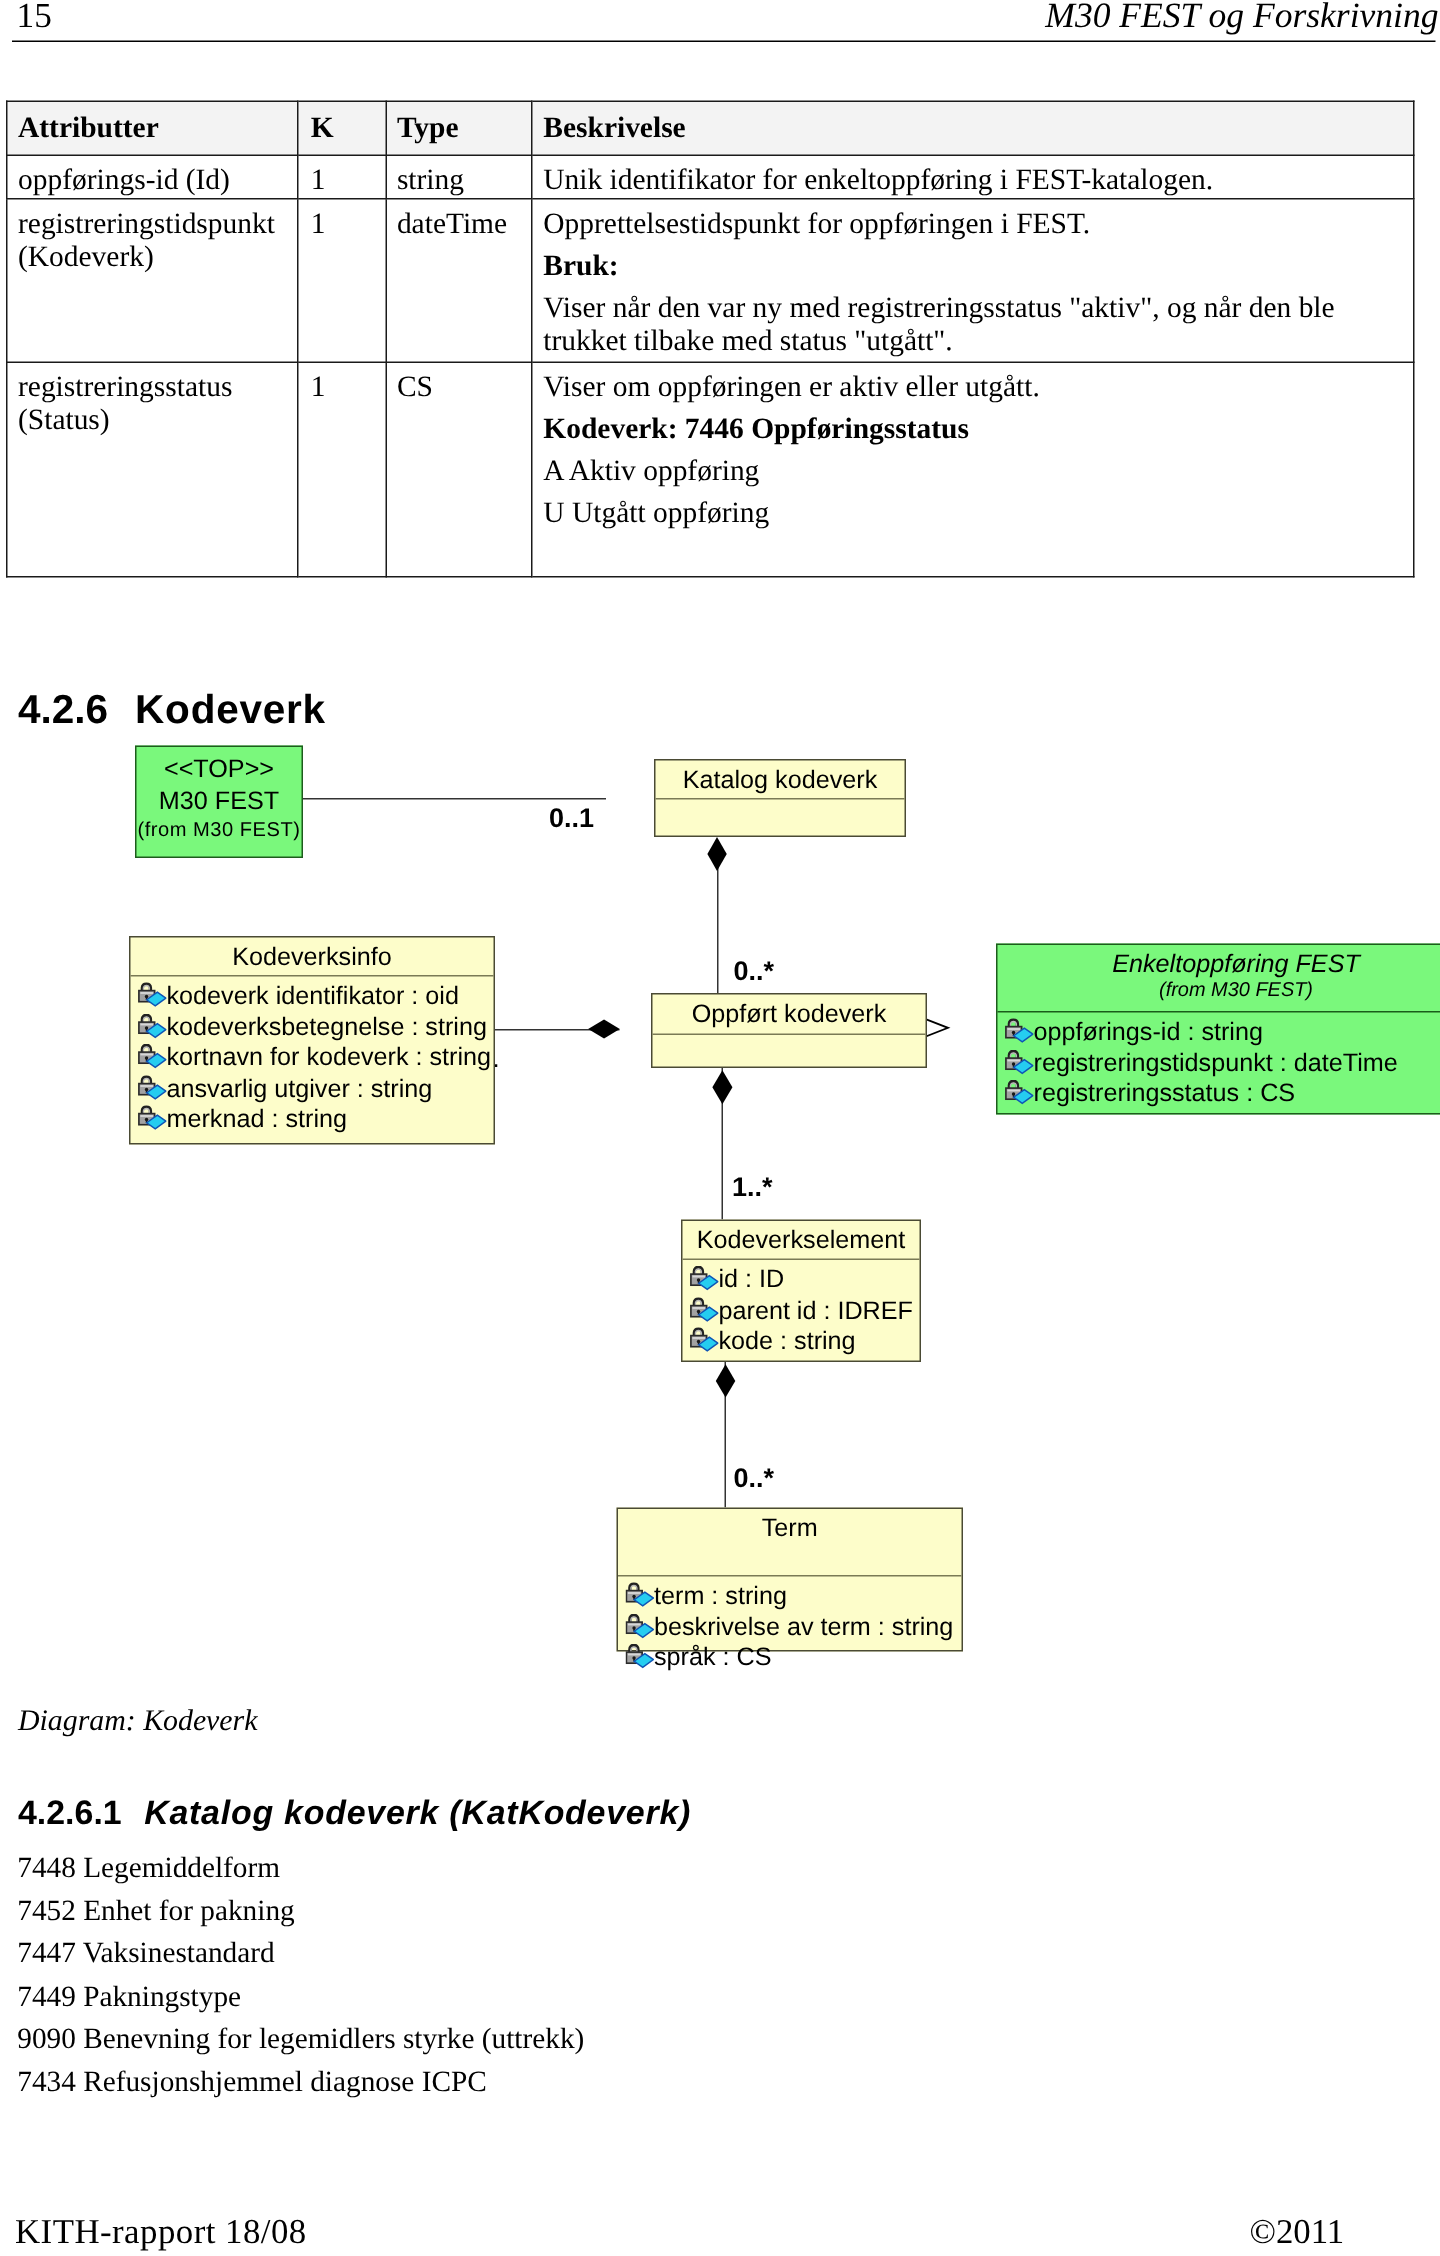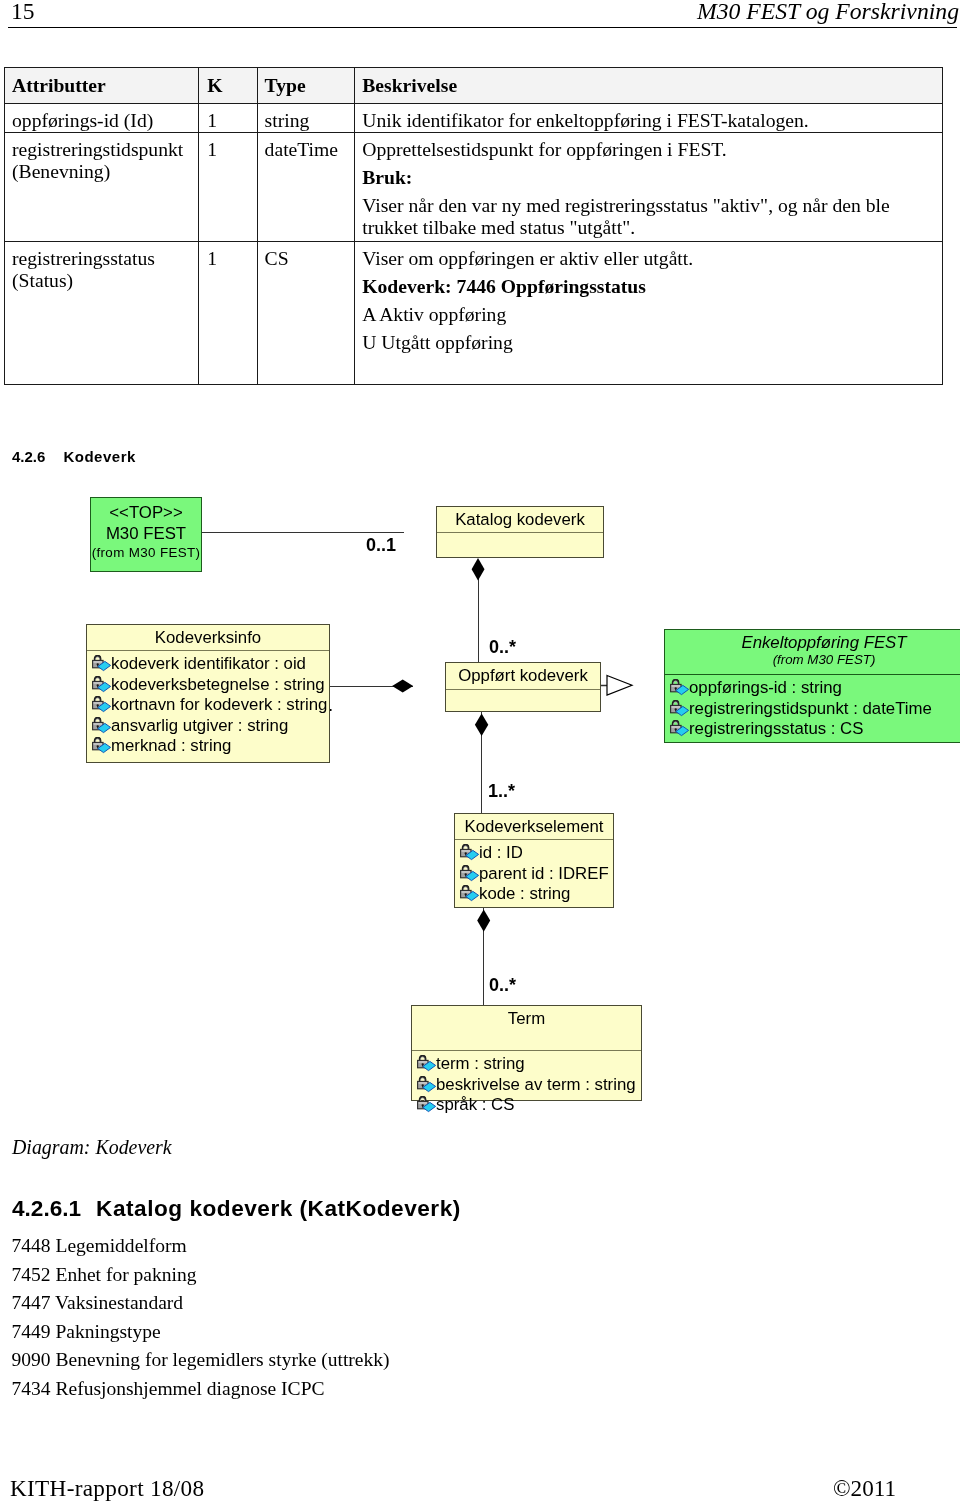--- a/index.html
+++ b/index.html
@@ -28,27 +28,27 @@
   .c-k{width:58px;padding-left:8px !important;}
   .c-type{width:97px;}
   .c-desc{width:584px;margin-left:24px;}
   .nw{white-space:pre-line;}
   .c-attr,.c-k,.c-type{line-height:22.2px;}
   .dl{margin:0 0 5.8px 0;}
   .dl:last-child{margin-bottom:0;}
   .dl.b{font-weight:bold;}
 
   
-  .h2{position:absolute;left:12px;top:444px;font-family:"Liberation Sans",sans-serif;
-      font-weight:bold;font-size:15px;line-height:26px;white-space:nowrap;}
+  .h2{position:absolute;left:12px;top:460px;font-family:"Liberation Sans",sans-serif;
+      font-weight:bold;font-size:27px;line-height:26px;white-space:nowrap;}
   .h2t{margin-left:18px;letter-spacing:0.52px;}
 
   .h3{position:absolute;left:12px;top:1196px;font-family:"Liberation Sans",sans-serif;
       font-weight:bold;font-size:22.6px;line-height:26px;white-space:nowrap;}
-  .h3t{margin-left:15px;letter-spacing:0.52px;}
+  .h3t{margin-left:15px;letter-spacing:0.52px;font-style:italic;}
 
   
   .cap{position:absolute;left:12px;top:1135px;font-size:19.9px;font-style:italic;line-height:24px;}
 
   
   .btxt{position:absolute;left:11.5px;top:1232px;font-size:19.55px;}
   .bl{line-height:28.5px;white-space:nowrap;}
 
   
   .ftr{position:absolute;left:0;top:1475px;width:960px;height:30px;}
@@ -102,21 +102,21 @@
       <tr class="r1">
         <td class="c-attr nw">oppførings-id (Id)</td>
         <td class="c-k">1</td>
         <td class="c-type">string</td>
         <td class="c-desc">
           <div class="dl">Unik identifikator for enkeltoppføring i FEST-katalogen.</div>
         </td>
       </tr>
       <tr class="r2">
         <td class="c-attr nw">registreringstidspunkt
-(Benevning)</td>
+(Kodeverk)</td>
         <td class="c-k">1</td>
         <td class="c-type">dateTime</td>
         <td class="c-desc">
           <div class="dl">Opprettelsestidspunkt for oppføringen i FEST.</div>
           <div class="dl b">Bruk:</div>
           <div class="dl">Viser når den var ny med registreringsstatus "aktiv", og når den ble trukket tilbake med status "utgått".</div>
         </td>
       </tr>
       <tr class="r3">
         <td class="c-attr nw">registreringsstatus
@@ -242,21 +242,21 @@
                 <rect x="1.6" y="6.4" width="8.4" height="1.2" fill="#d8d8d8"></rect>
                 <circle cx="5.7" cy="9.3" r="1.15" fill="#1a1a1a"></circle>
                 <rect x="5.2" y="9.3" width="1.05" height="2.3" fill="#1a1a1a"></rect>
                 <path d="M5.8 11.5 L12.9 6.4 L18.6 10.4 L11.5 15.6 Z" fill="#25cdf0" stroke="#1055b5" stroke-width="1.0"></path>
               </svg></span>
             <span>merknad : string</span>
           </div>
       </div>
     </div>
 
-    <div class="cls yellow" style="left:413px;top:662px;width:156px;height:50px">
+    <div class="cls yellow" style="left:402px;top:662px;width:184px;height:50px">
       <div class="chd" style="height:27px">
         <div class="cnm">Oppført kodeverk</div>
       </div>
       <div class="cat"></div>
     </div>
 
     <div class="cls green" style="left:632px;top:629px;width:320px;height:114px">
       <div class="chd" style="height:45px">
         <div class="cnm it">Enkeltoppføring FEST</div>
         <div class="cfr it">(from M30 FEST)</div>

